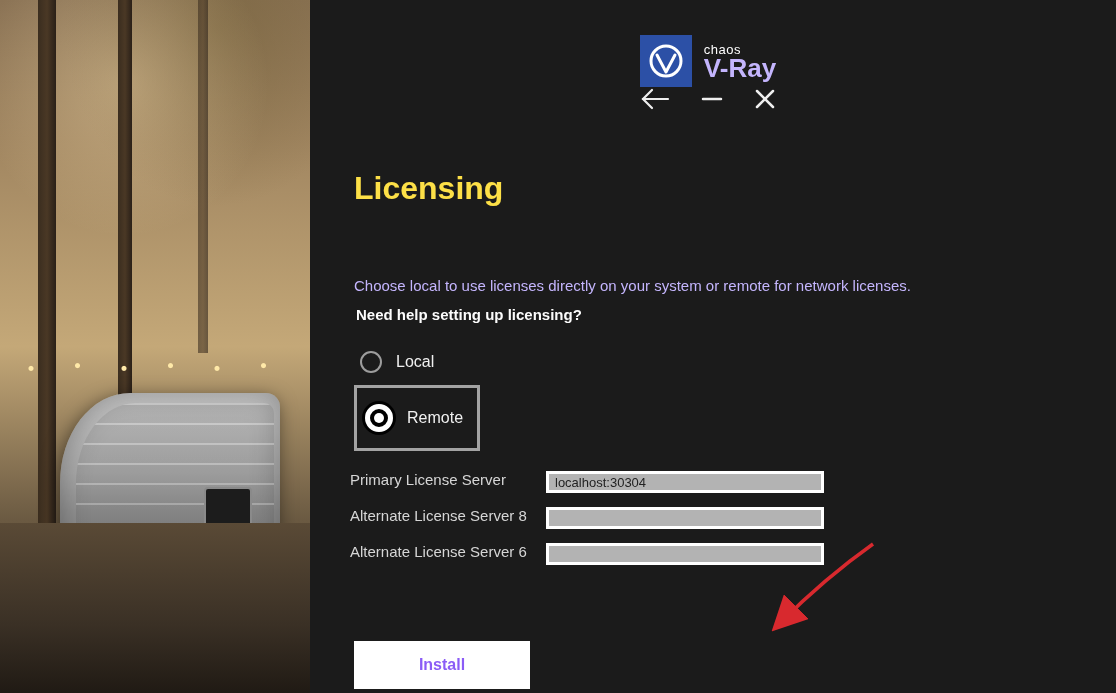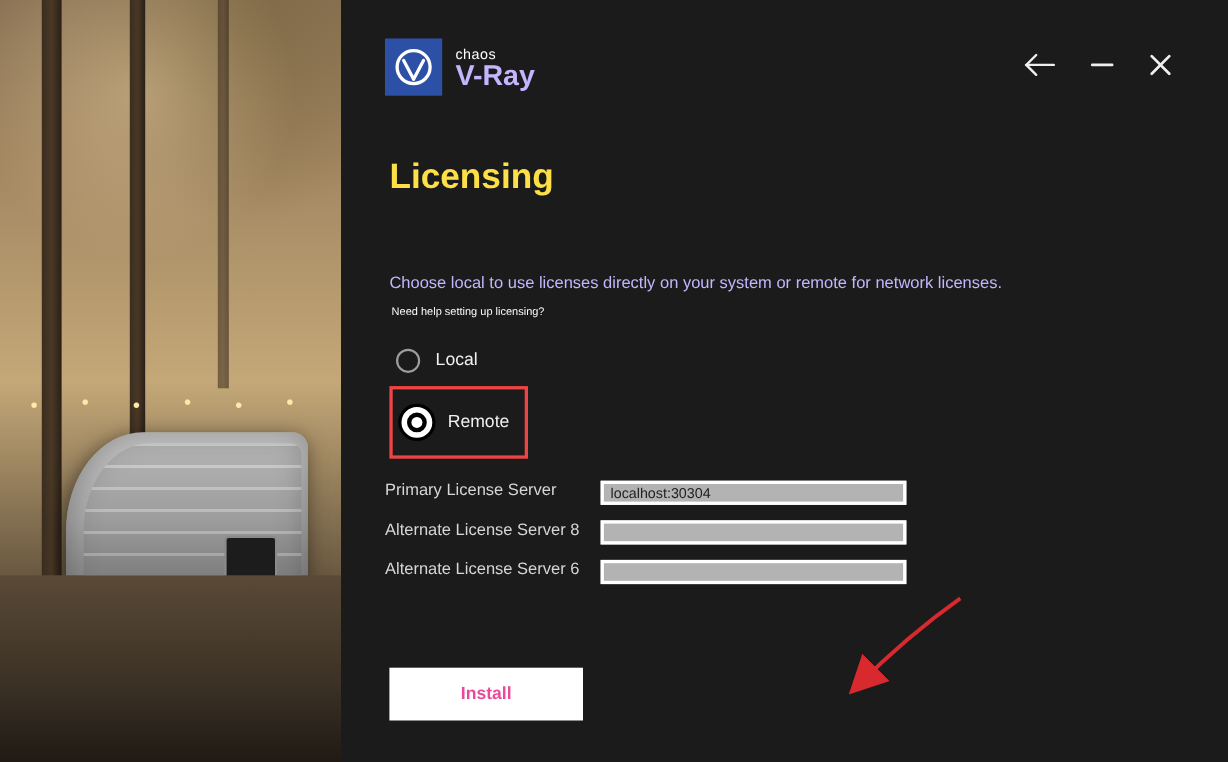--- a/index.html
+++ b/index.html
@@ -71,20 +71,21 @@
     .right-panel {
       flex: 1;
       padding: 35px 50px 35px 40px;
       position: relative;
       color: #d6d6d6;
     }
     .header-row {
       display: flex;
       align-items: center;
       justify-content: space-between;
+      flex-direction: column;
     }
     .brand {
       display: flex;
       align-items: center;
       gap: 12px;
     }
     .logo-box {
       width: 52px;
       height: 52px;
       background: #2c50a6;
@@ -105,25 +106,25 @@
       margin-top: 55px;
       margin-left: 4px;
     }
     .description {
       margin-top: 70px;
       font-size: 15px;
       color: #c4b5fd;
       margin-left: 4px;
     }
     .help-link {
-      font-weight: 400;
+      font-weight: 700;
       color: #fcfcfc;
       margin-top: 12px;
       margin-left: 6px;
-      font-size: 10px;
+      font-size: 15px;
       cursor: pointer;
     }
     .radio-group {
       margin-top: 22px;
       margin-left: 6px;
     }
     .radio-option {
       display: flex;
       align-items: center;
       gap: 14px;
@@ -143,21 +144,21 @@
       border: 5px solid #fff;
       background: #000;
       box-shadow: 0 0 0 3px #000, 0 0 0 3px #000 inset;
     }
     .radio-option.selected .radio-circle::after{
       content:''; position:absolute; inset:4px; border-radius:50%; background:#fff;
     }
     .radio-label { font-size: 16px; color:#f0f0f0; }
 
     .remote-highlight {
-      border: 3px solid #ef4444;
+      border: 3px solid #a3a3a3;
       width:126px;
       padding: 10px 8px 10px 4px;
       margin-left: -2px;
       margin-top:6px;
     }
 
     .server-fields {
       margin-top: 20px;
       display: flex;
       flex-direction: column;
@@ -182,21 +183,21 @@
       color: #222;
       outline: none;
     }
 
     .install-button {
       margin-top: 76px;
       margin-left: 4px;
       width: 176px;
       height: 48px;
       background: #fff;
-      color: #ec4899;
+      color: #8b5cf6;
       font-weight: 700;
       font-size: 16px;
       display: flex;
       align-items: center;
       justify-content: center;
       cursor: pointer;
       border: none;
     }
 
     .annotation-arrow {

